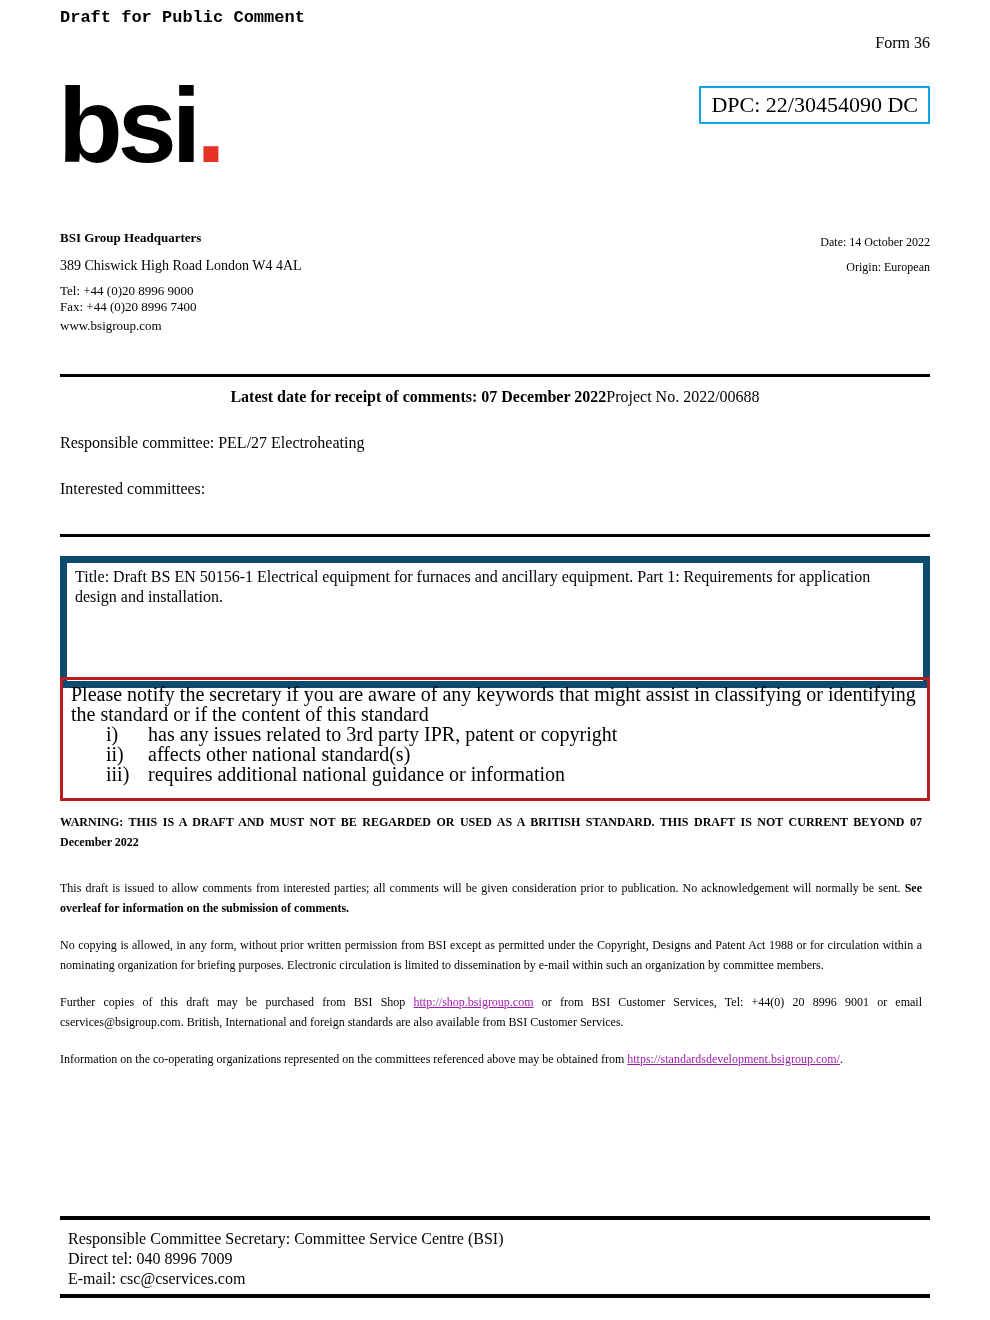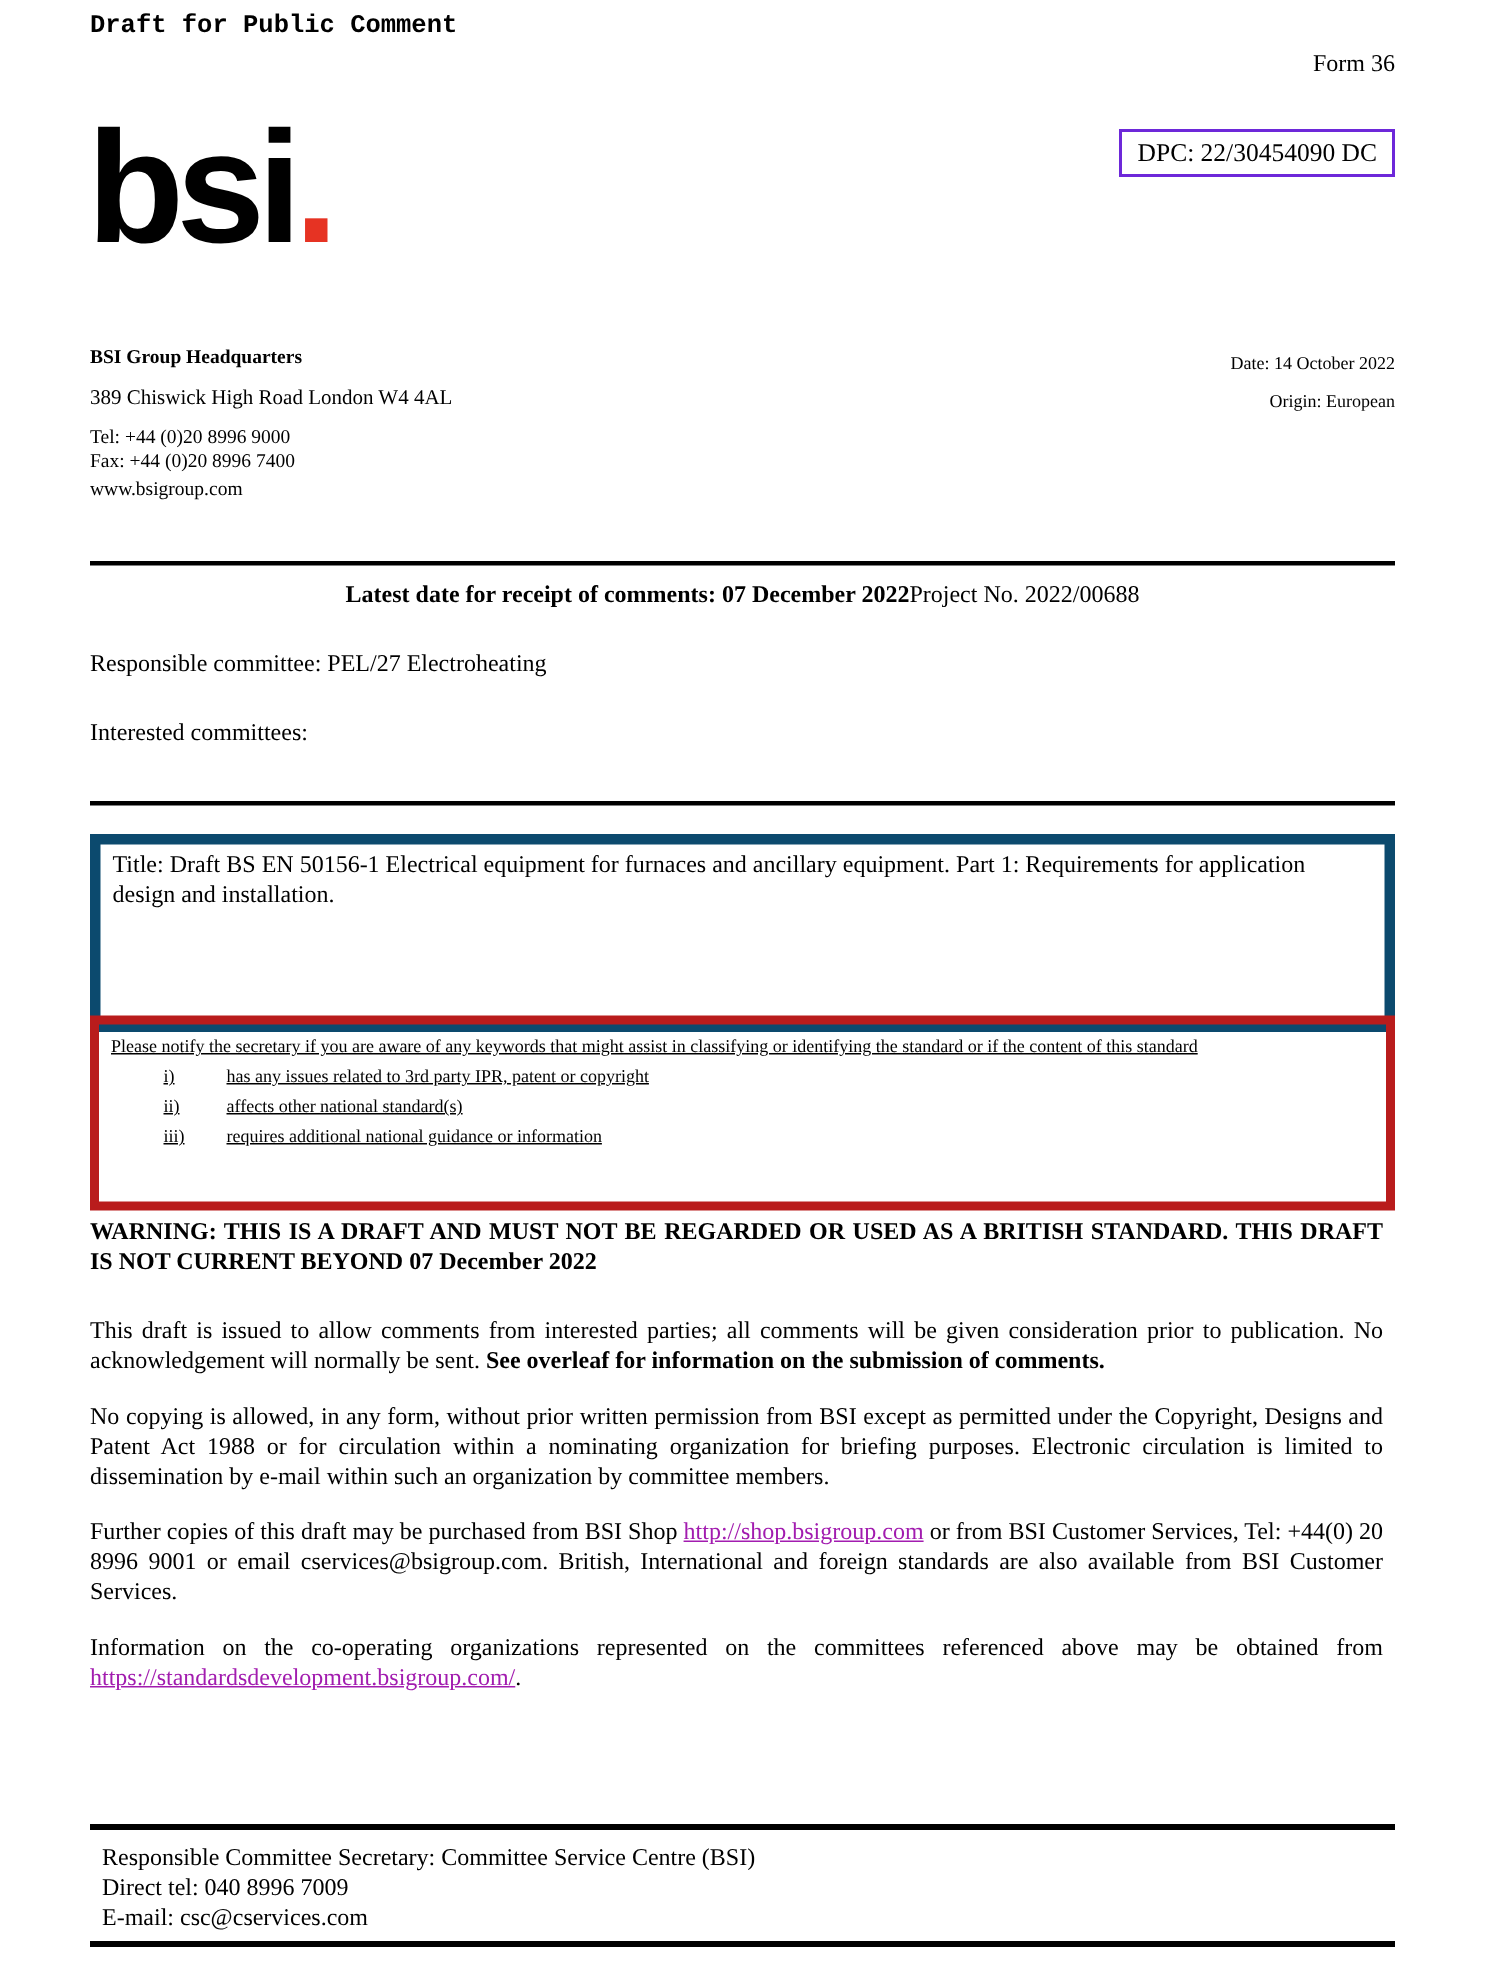--- a/index.html
+++ b/index.html
@@ -16,23 +16,23 @@
   .draft-heading {
     position: absolute; left: 60px; top: 8px;
     font-size: 17px; font-weight: bold; font-family: Liberation Mono, monospace;
   }
   .form-label {
     position: absolute; right: 60px; top: 34px;
     font-size: 16px;
   }
   .dpc-box {
     position: absolute; right: 60px; top: 86px;
-    border: 2px solid #6d28d9;
+    border: 2px solid #0ea5e9;
     padding: 4px 10px;
-    font-size: 17px;
+    font-size: 22px;
   }
 
   .logo {
     position: absolute; left: 58px; top: 70px;
     font-family: "Liberation Sans", sans-serif;
     font-weight: bold;
     font-size: 106px;
     line-height: 1.05;
     letter-spacing: -5px;
   }
@@ -69,30 +69,30 @@
     position: absolute; left: 60px; right: 60px; top: 556px;
     height: 110px;
     border: 7px solid #0c4a6e;
     padding: 4px 8px;
     font-size: 16px; line-height: 20px;
     box-sizing: content-box;
   }
   .keywords-box {
     position: absolute; left: 60px; right: 60px; top: 677px;
     min-height: 110px;
-    border: 6px solid #b91c1c;
+    border: 3px solid #b91c1c;
     padding: 4px 8px;
-    font-size: 12px; line-height: 20px; text-decoration: underline;
+    font-size: 20px; line-height: 20px;
   }
   .kw-list { margin: 0 0 0 35px; }
   .kw-item { display: grid; grid-template-columns: 42px 1fr; }
 
   .lower-text {
     position: absolute; left: 60px; right: 68px; top: 812px;
-    font-size: 16px; line-height: 20px;
+    font-size: 12px; line-height: 20px;
   }
   .lower-text p { margin: 0 0 17px 0; text-align: justify; }
   .warning-para { font-weight: bold; margin-bottom: 26px !important; }
   .bold { font-weight: bold; }
   a.doc-link { color: #a21caf; text-decoration: underline; cursor: pointer; }
 
   .footer-block {
     position: absolute; left: 68px; top: 1229px;
     font-size: 16px; line-height: 20px;
   }

